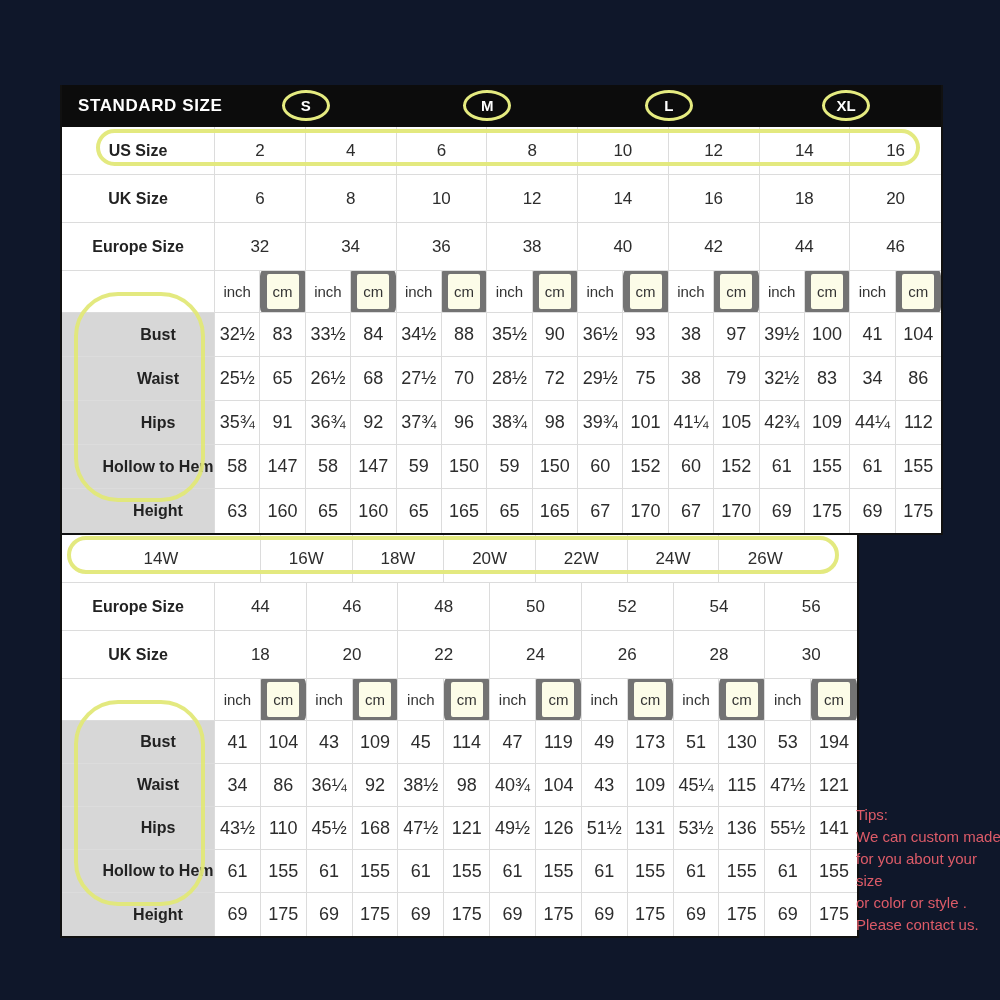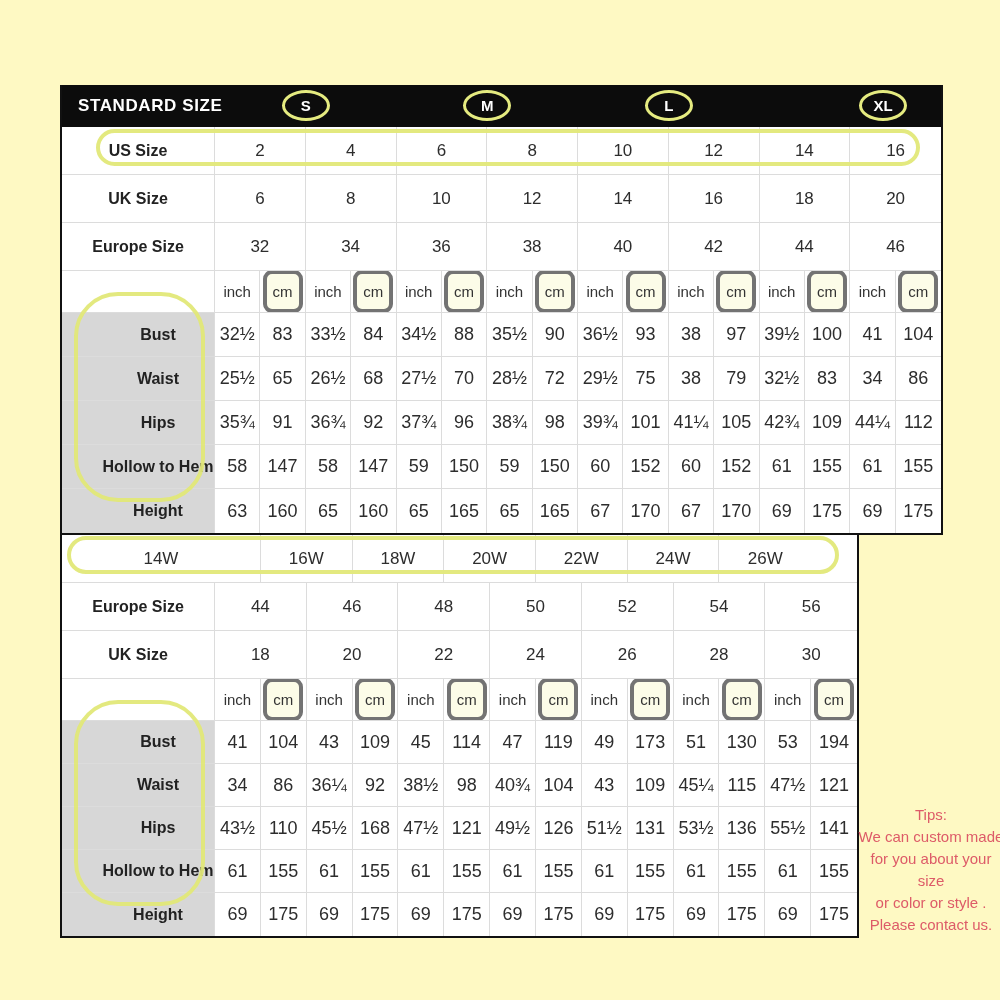--- a/index.html
+++ b/index.html
@@ -1,17 +1,17 @@
 <!DOCTYPE html>
 <html><head>
 <meta charset="utf-8">
 <style>
   * { margin:0; padding:0; box-sizing:border-box; }
   body { background:#ffffff; font-family:"Liberation Sans", sans-serif; }
-  #canvas { position:relative; width:1000px; height:1000px; background:#fef9c3; overflow:hidden;text-align:center; }
+  #canvas { position:relative; width:1000px; height:1000px; background:#0f172a; overflow:hidden; }
 
   
   .size-table { position:absolute; background:#fff; border:2px solid #111; }
   #standard-table { left:60px; top:85px; width:883px; border-top:none; }
   #plus-table { left:60px; top:533px; width:799px; }
 
   .black-header { position:relative; height:42px; background:#0c0c0c; }
   .black-header .htitle { position:absolute; left:16px; top:0; line-height:42px;
     color:#fff; font-weight:bold; font-size:17px; letter-spacing:.6px; }
   .size-oval { position:absolute; top:5px; width:48px; height:31px; margin-left:-24px;
@@ -29,21 +29,21 @@
 
   .cell { display:flex; align-items:center; justify-content:center;
     border-right:1px solid #dcdcdc; color:#2d2d2d; font-size:18px; overflow:hidden; }
   .cell:last-child { border-right:none; }
   .span2 { grid-column:span 2; }
   .label-cell { font-weight:bold; font-size:16px; color:#222; }
   .meas-label { background:#d7d7d7;padding-left:40px; }
   .size-val { font-size:17px; }
   .unit-val { font-size:15px; color:#333; }
   .cm-box { display:inline-flex; align-items:center; justify-content:center;
-    border:4px solid #737373; background:#fcfce8; border-radius:9px;
+    border:7px solid #737373; background:#fcfce8; border-radius:9px;
     padding:9px 6px; font-size:15px; color:#333; }
 
   
   .row-highlight, .label-oval { position:absolute; pointer-events:none; z-index:5;
     border:4px solid rgba(226,232,120,0.95); }
   .row-highlight { border-radius:19px; }
   #standard-table .row-highlight { left:34px; top:44px; width:824px; height:37px; }
   #plus-table .row-highlight { left:5px; top:1px; width:772px; height:38px; }
   .label-oval { border-radius:44px; }
   #standard-table .label-oval { left:12px; top:207px; width:131px; height:210px; }
@@ -58,21 +58,21 @@
 
 <div id="canvas">
 
   <div id="standard-table" class="size-table">
     <div class="black-header">
       <span class="htitle">STANDARD SIZE</span>
       <div id="std-ovals">
           <div class="size-oval" style="left: 243.75px;">S</div>
           <div class="size-oval" style="left: 425.25px;">M</div>
           <div class="size-oval" style="left: 606.75px;">L</div>
-          <div class="size-oval" style="left: 821px;">XL</div>
+          <div class="size-oval" style="left: 784px;">XL</div>
         </div>
     </div>
     <div class="rows-wrap" id="standard-rows">
         <div class="row size-row">
           <div class="cell label-cell">US Size</div>
           <div class="cell size-val span2">2</div>
           <div class="cell size-val span2">4</div>
           <div class="cell size-val span2">6</div>
           <div class="cell size-val span2">8</div>
           <div class="cell size-val span2">10</div>

